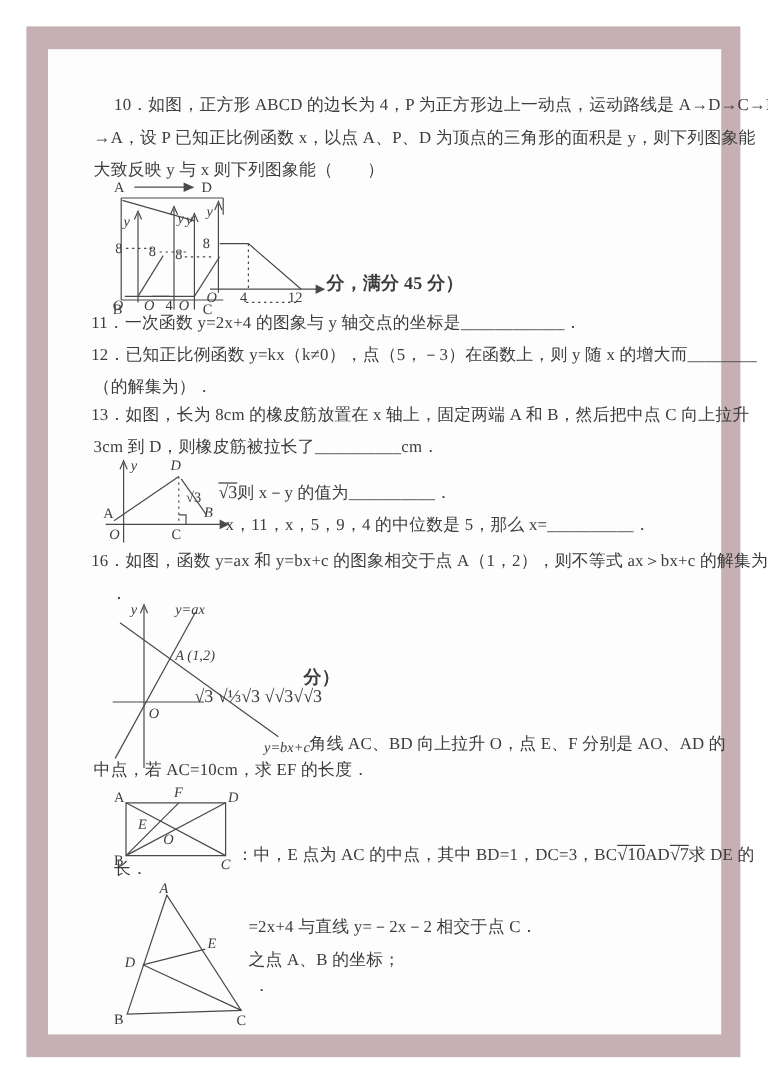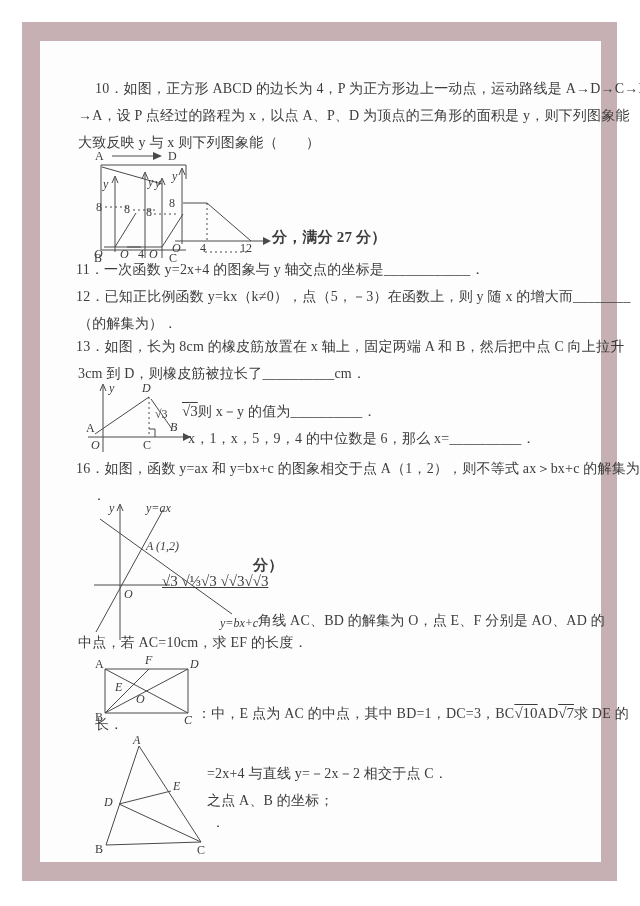--- a/index.html
+++ b/index.html
@@ -5,37 +5,37 @@
   html,body{margin:0;padding:0;}
   body{
     width:640px;height:906px;position:relative;background:#ffffff;
     font-family:"Liberation Serif","DejaVu Serif",serif;
     overflow:hidden;
   }
   .frame{position:absolute;left:22px;top:22px;width:595px;height:859px;background:#c7b0b3;}
   .paper{position:absolute;left:40px;top:41px;width:561px;height:821px;background:#fdfdfd;}
   .line{position:absolute;white-space:nowrap;font-size:14px;color:#3c3c3c;letter-spacing:.2px;line-height:1.3;}
   .bold{font-weight:bold;font-size:15px;}
-  .math{font-size:15px;letter-spacing:0;text-decoration:underline;}
+  .math{font-size:15px;letter-spacing:0;}
   .rad{text-decoration:overline;}
   svg{position:absolute;overflow:visible;}
   svg path, svg line, svg polyline{stroke:#4a4a4a;stroke-width:1;fill:none;}
   svg .ah{fill:#4a4a4a;stroke:none;}
   svg .dash{stroke-dasharray:2 3;}
   svg text{font-family:"Liberation Serif","DejaVu Serif",serif;font-style:italic;font-size:12px;fill:#3c3c3c;stroke:none;}
   svg text.rm{font-style:normal;}
 </style>
 </head>
 <body>
 
 <div class="frame"></div>
 <div class="paper"></div>
 
 <div class="line" style="left:95px;top:80px">10．如图，正方形 ABCD 的边长为 4，P 为正方形边上一动点，运动路线是 A→D→C→B</div>
-<div class="line" style="left:78px;top:107px">→A，设 P 点经过的路程为 x，以点 A、P、D 为顶点的三角形的面积是 y，则下列图象能</div>
+<div class="line" style="left:78px;top:107px">→A，设 P 已知正比例函数 x，以点 A、P、D 为顶点的三角形的面积是 y，则下列图象能</div>
 <div class="line" style="left:78px;top:134px">大致反映 y 与 x 则下列图象能（　　）</div>
 
 <svg style="left:90px;top:148px" width="190" height="117" viewBox="90 148 190 117">
   <text class="rm" x="95" y="160">A</text>
   <path d="M112,156 H156"></path>
   <path class="ah" d="M153,152 L162,156 L153,160 Z"></path>
   <text class="rm" x="168" y="160">D</text>
   <path d="M101,165 H186 M101,165 V250 M101,250 H186 M186,165 V179"></path>
   <path d="M102,167 L162,184"></path>
   <text class="rm" x="94" y="262">B</text>
@@ -73,21 +73,21 @@
   <path class="ah" d="M263,237 L271,241 L263,245 Z"></path>
   <path d="M183,203 H207 L251,241"></path>
   <path class="dash" d="M207,203 V241"></path>
   <path class="dash" d="M205,252 H247"></path>
   <text x="172" y="180">y</text>
   <text class="rm" x="169" y="207">8</text>
   <text x="172" y="252">O</text>
   <text class="rm" x="200" y="252">4</text>
   <text class="rm" x="240" y="252">12</text>
 </svg>
-<div class="line bold" style="left:272px;top:228px">分，满分 27 分）</div>
+<div class="line bold" style="left:272px;top:228px">分，满分 45 分）</div>
 
 <div class="line" style="left:76px;top:261px">11．一次函数 y=2x+4 的图象与 y 轴交点的坐标是____________．</div>
 <div class="line" style="left:76px;top:288px">12．已知正比例函数 y=kx（k≠0），点（5，－3）在函数上，则 y 随 x 的增大而________</div>
 <div class="line" style="left:78px;top:315px">（的解集为）．</div>
 <div class="line" style="left:76px;top:338px">13．如图，长为 8cm 的橡皮筋放置在 x 轴上，固定两端 A 和 B，然后把中点 C 向上拉升</div>
 <div class="line" style="left:78px;top:365px">3cm 到 D，则橡皮筋被拉长了__________cm．</div>
 
 <svg style="left:84px;top:378px" width="112" height="76" viewBox="84 378 112 76">
   <path d="M103,452 V386"></path>
   <path d="M100,391 L103,384 L106,391"></path>
@@ -101,40 +101,40 @@
   <text x="142" y="392">D</text>
   <text class="rm" x="86" y="432">A</text>
   <text x="91" y="449">O</text>
   <text class="rm" x="143" y="449">C</text>
   <text x="170" y="431">B</text>
   <text class="rm" x="155" y="418">√3</text>
 </svg>
 <div class="line" style="left:182px;top:402px">
   <span class="math rad">√3</span><span>则 x－y 的值为__________．</span>
 </div>
-<div class="line" style="left:188px;top:430px">x，1，x，5，9，4 的中位数是 6，那么 x=__________．</div>
+<div class="line" style="left:188px;top:430px">x，11，x，5，9，4 的中位数是 5，那么 x=__________．</div>
 
 <div class="line" style="left:76px;top:460px">16．如图，函数 y=ax 和 y=bx+c 的图象相交于点 A（1，2），则不等式 ax＞bx+c 的解集为.</div>
 <div class="line" style="left:92px;top:487px">．</div>
 
 <svg style="left:75px;top:498px" width="235" height="147" viewBox="75 498 235 147">
   <path d="M120,640 V506"></path>
   <path d="M117,511 L120,504 L123,511"></path>
   <path d="M94,585 H170"></path>
   <path d="M96,632 L163,510"></path>
   <path d="M100,519 L232,614"></path>
   <text x="109" y="512">y</text>
   <text x="146" y="512">y=ax</text>
   <text x="146" y="550">A (1,2)</text>
   <text x="124" y="598">O</text>
   <text x="220" y="627">y=bx+c</text>
 </svg>
 <div class="line bold" style="left:253px;top:556px">分）</div>
 <div class="line math" style="left:162px;top:572px">√3 √⅓√3 √√3√√3</div>
-<div class="line" style="left:258px;top:612px">角线 AC、BD 的解集为 O，点 E、F 分别是 AO、AD 的</div>
+<div class="line" style="left:258px;top:612px">角线 AC、BD 向上拉升 O，点 E、F 分别是 AO、AD 的</div>
 <div class="line" style="left:78px;top:634px">中点，若 AC=10cm，求 EF 的长度．</div>
 
 <svg style="left:93px;top:653px" width="105" height="73" viewBox="93 653 105 73">
   <path d="M105,669 H188 V713 H105 Z"></path>
   <path d="M105,669 L188,713"></path>
   <path d="M105,713 L188,669"></path>
   <path d="M105,713 L149,669"></path>
   <text class="rm" x="95" y="668">A</text>
   <text x="145" y="664">F</text>
   <text x="190" y="668">D</text>

